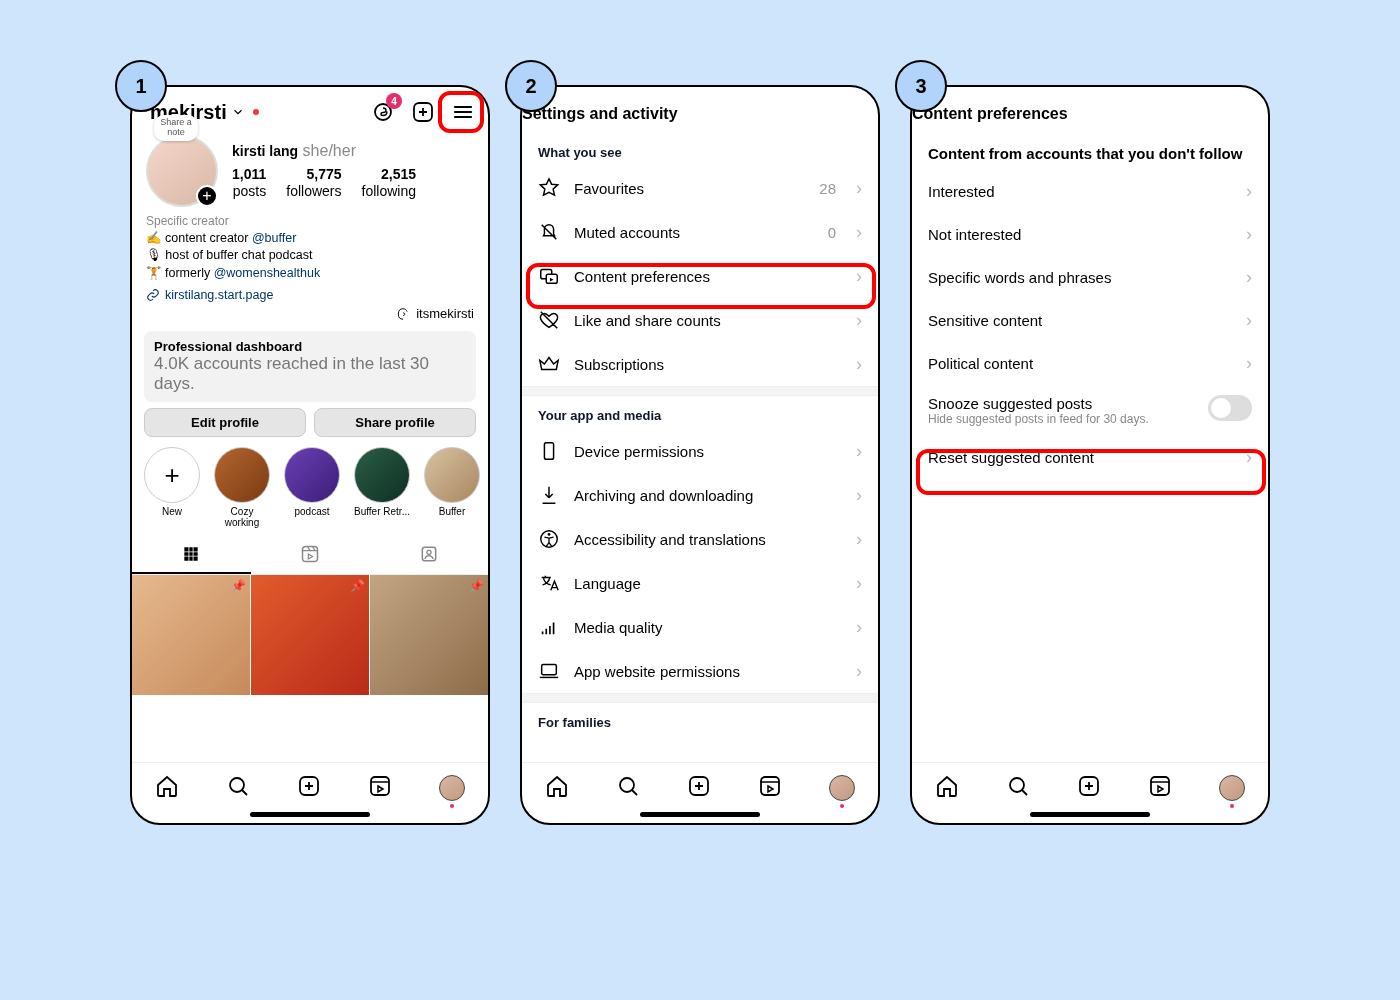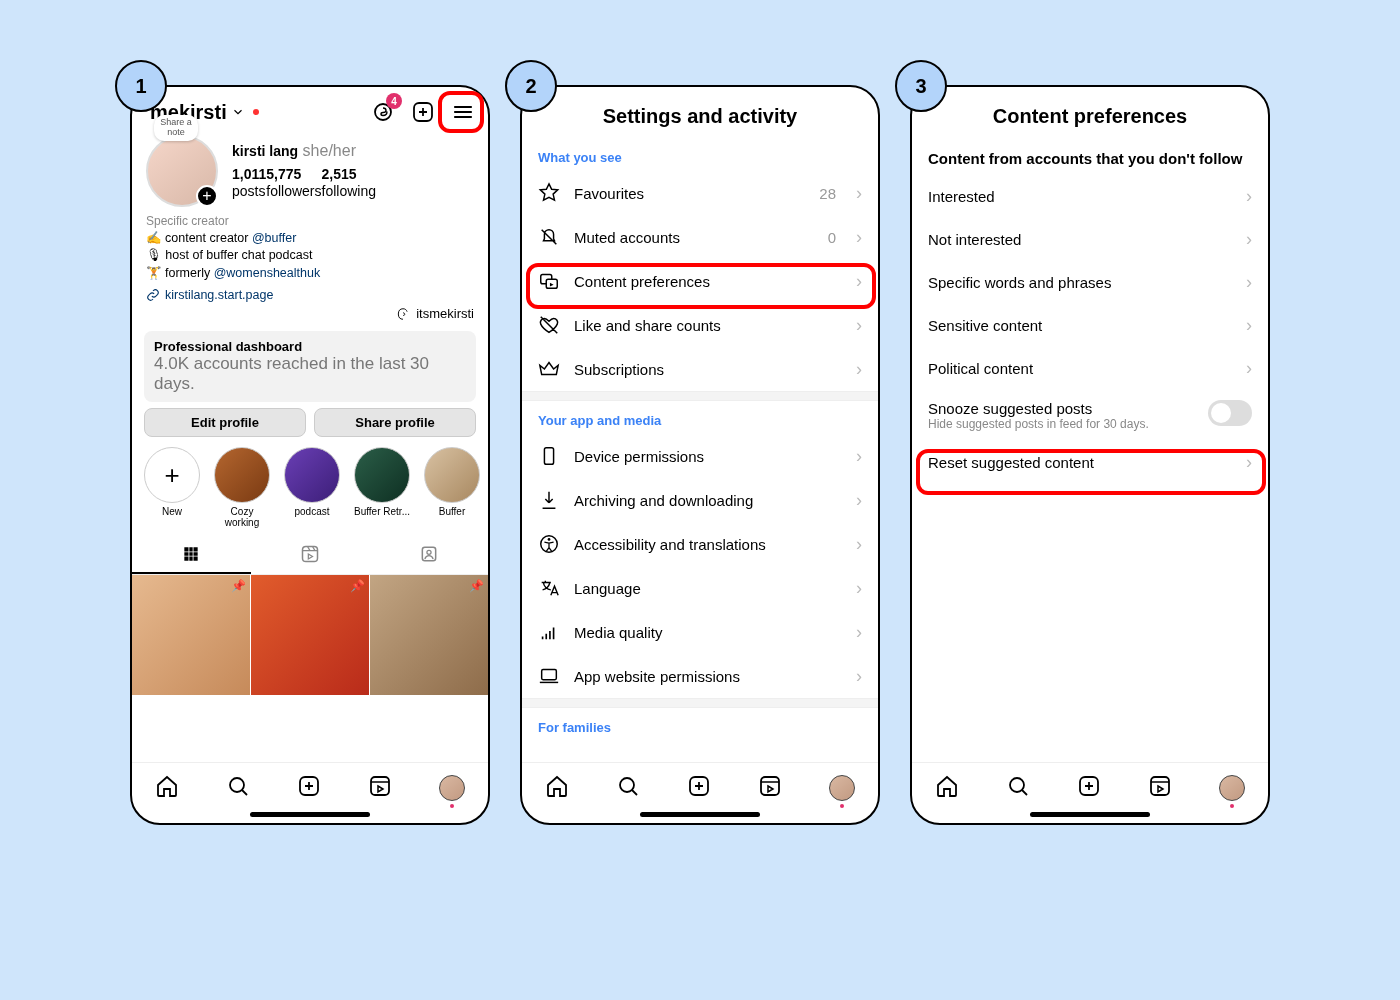--- a/index.html
+++ b/index.html
@@ -17,21 +17,21 @@
   .p1-top-r { margin-left:auto; display:flex; gap:14px; align-items:center;}
   .iconbtn { width:26px;height:26px; display:flex;align-items:center;justify-content:center; position:relative;}
   .iconbtn svg{width:24px;height:24px;}
   .badge4{ position:absolute; top:-6px; right:-6px; background:#e1306c; color:#fff; border-radius:50%; width:16px;height:16px; font-size:10px; display:flex; align-items:center; justify-content:center; font-weight:700;}
   .p1-row{ display:flex; padding:6px 14px 0; gap:14px; align-items:center;}
   .avatar{ width:72px;height:72px;border-radius:50%; background:linear-gradient(140deg,#f5d6c9,#d8b8a8); border:2px solid #ddd; position:relative;}
   .avatar .plus{ position:absolute; bottom:-2px; right:-2px; width:22px;height:22px;border-radius:50%;background:#000;color:#fff;display:flex;align-items:center;justify-content:center;font-size:16px;border:2px solid #fff;}
   .note-bubble{position:absolute; top:-22px; left:6px; background:#fff; border-radius:10px; padding:3px 6px; font-size:9px; line-height:1.1; box-shadow:0 1px 3px rgba(0,0,0,.2); text-align:center; width:44px; color:#555;}
   .name-h{ font-size:14px; font-weight:600;}
   .pronoun{color:#888; font-weight:400;}
-  .stats{ display:flex; margin-top:6px;}
+  .stats{ display:flex; gap:20px; margin-top:6px;text-align:right;}
   .stat{ font-size:14px; line-height:1.2;}
   .stat b{ display:block; font-weight:700;}
   .bio{ padding:6px 14px; font-size:12.5px; line-height:1.4;}
   .bio .cat{ color:#888; font-size:12px;}
   .bio a{color:#003569; text-decoration:none;margin-top:32px;}
   .link-row{ display:flex; align-items:center; gap:5px; font-size:12.5px; color:#003569; padding:0 14px;}
   .threads-row{display:flex;align-items:center;gap:6px;padding:4px 14px;font-size:13px;justify-content:flex-end;}
   .dash{ margin:6px 12px; background:#f2f2f2; border-radius:8px; padding:8px 10px;}
   .dash h4{font-size:13px; font-weight:700;}
   .dash p{font-size:17px; color:#777;}
@@ -46,22 +46,22 @@
   .postgrid{ display:grid; grid-template-columns:repeat(3,1fr); gap:1px; height:120px;}
   .postgrid div{ background:linear-gradient(135deg,#e6b98f,#c68a5a); position:relative;}
   .pin{position:absolute;top:4px;right:4px;color:#fff;font-size:12px;}
   
   .tabbar{ height:48px; border-top:1px solid #eee; display:flex; justify-content:space-around; align-items:center; padding-top:2px;}
   .tabbar svg{width:24px;height:24px;}
   .home-ind{ height:5px; width:120px; background:#000; border-radius:4px; margin:2px auto 6px;}
   .pf-avatar{width:26px;height:26px;border-radius:50%;background:linear-gradient(140deg,#d9b8a2,#c29a82);border:1px solid #444; position:relative;}
   .pf-avatar::after{content:'';position:absolute;bottom:-8px;left:50%;transform:translateX(-50%);width:4px;height:4px;border-radius:50%;background:#e1306c;}
   
-  .screen-title{ font-size:20px; font-weight:700; text-align:center; padding:14px 0 10px;}
-  .section-h{ font-size:13px; color:#3b82f6; font-weight:600; padding:12px 16px 6px;}
+  .screen-title{ font-size:16px; font-weight:700; padding:14px 0 10px;}
+  .section-h{ font-size:13px; color:#0f172a; font-weight:600; padding:12px 16px 6px;}
   .section-h2{ font-size:15px; font-weight:700; padding:12px 16px 8px;}
   .row{ display:flex; align-items:center; padding:11px 16px; gap:14px; font-size:15px;}
   .row.noicon{gap:0;}
   .row .ricon{width:22px;display:flex;align-items:center;justify-content:center;}
   .row .ricon svg{width:22px;height:22px;}
   .row .label{flex:1;}
   .row .meta{color:#999; font-size:15px; padding-right:6px;}
   .chev{ color:#bbb; font-size:18px;}
   .sep{height:10px;background:#f4f4f4;border-top:1px solid #eee;border-bottom:1px solid #eee;}
   .snooze-row{padding:10px 16px;}

